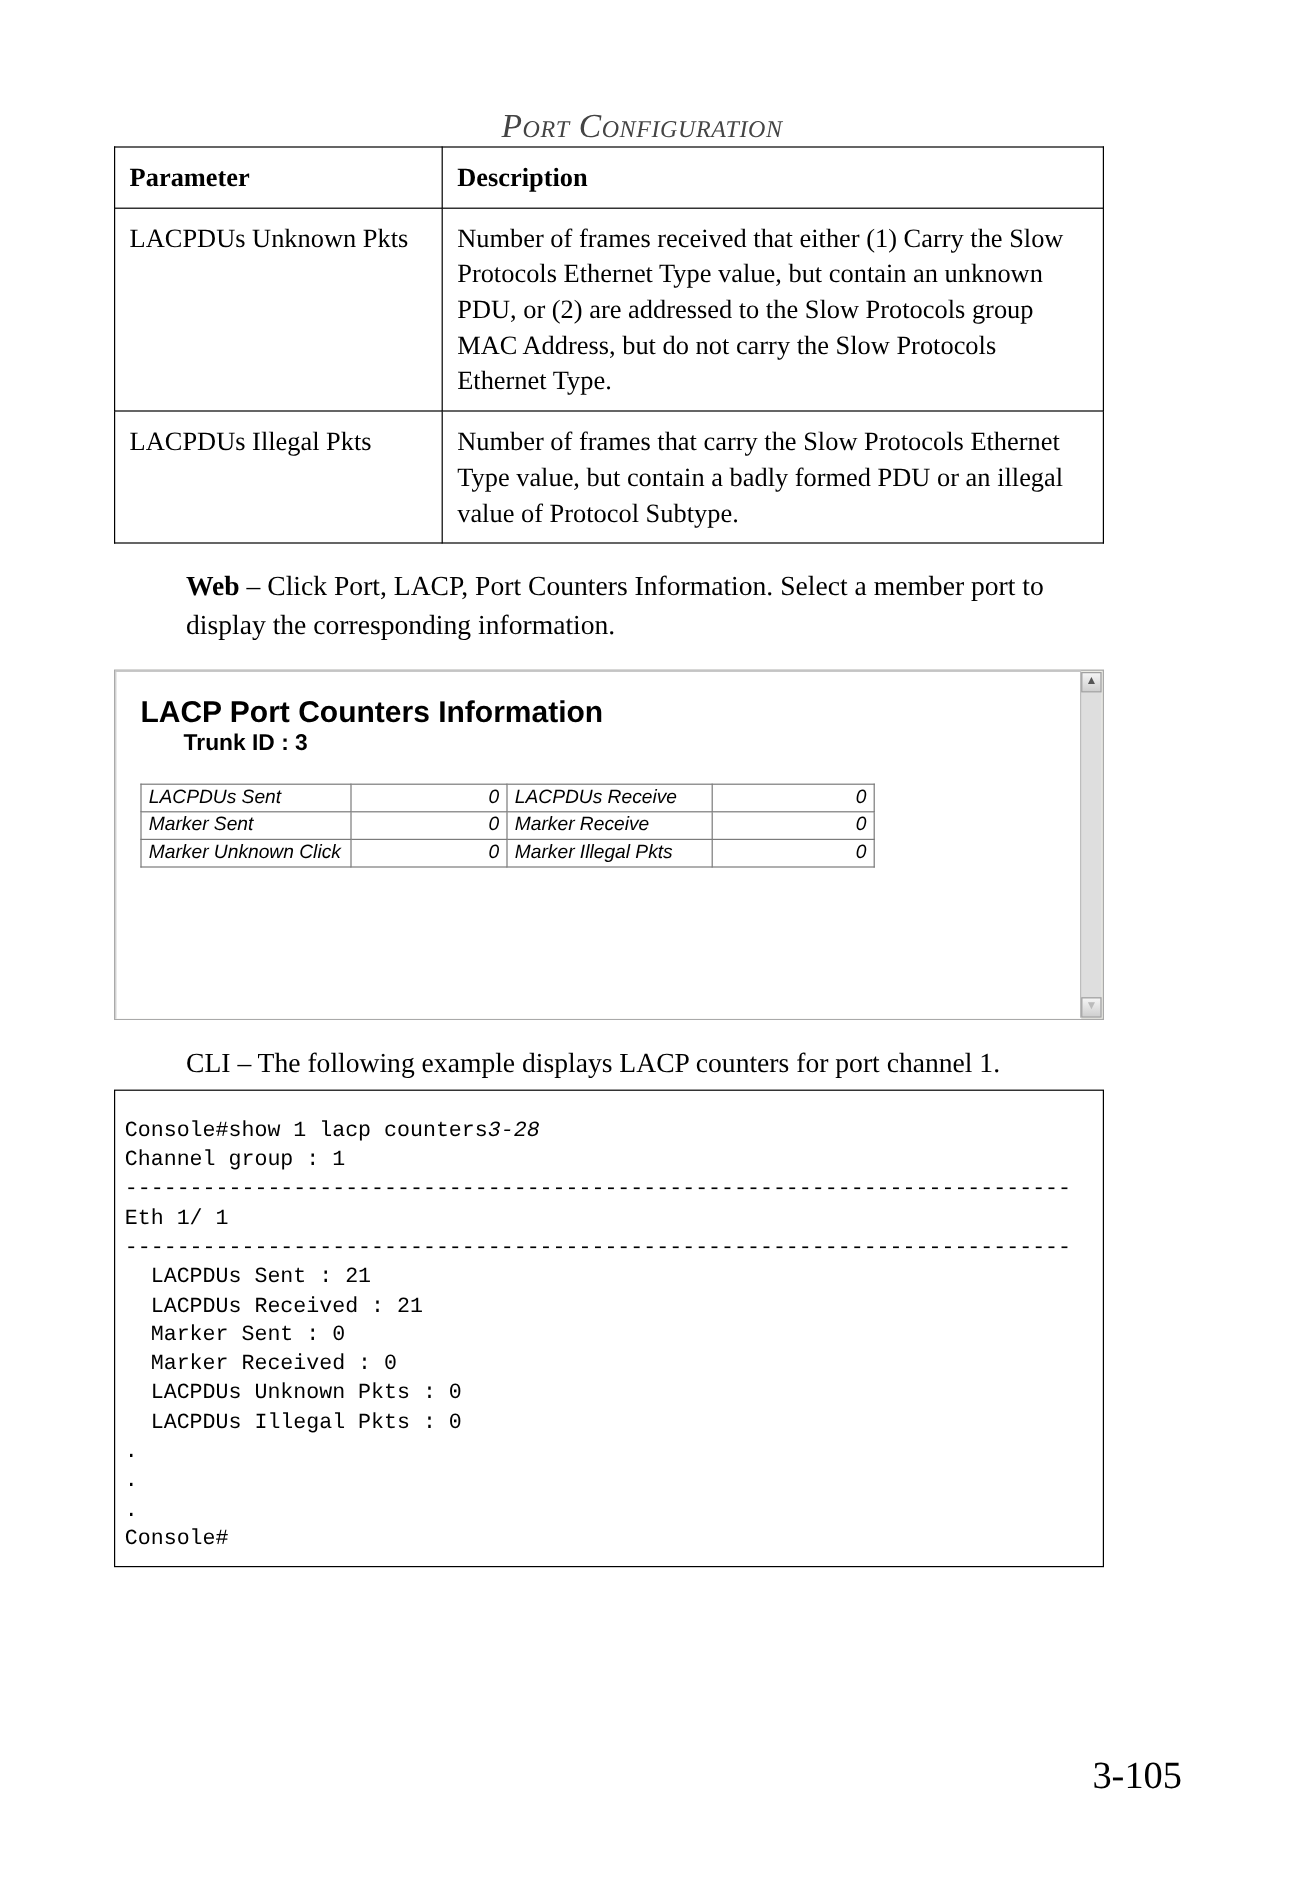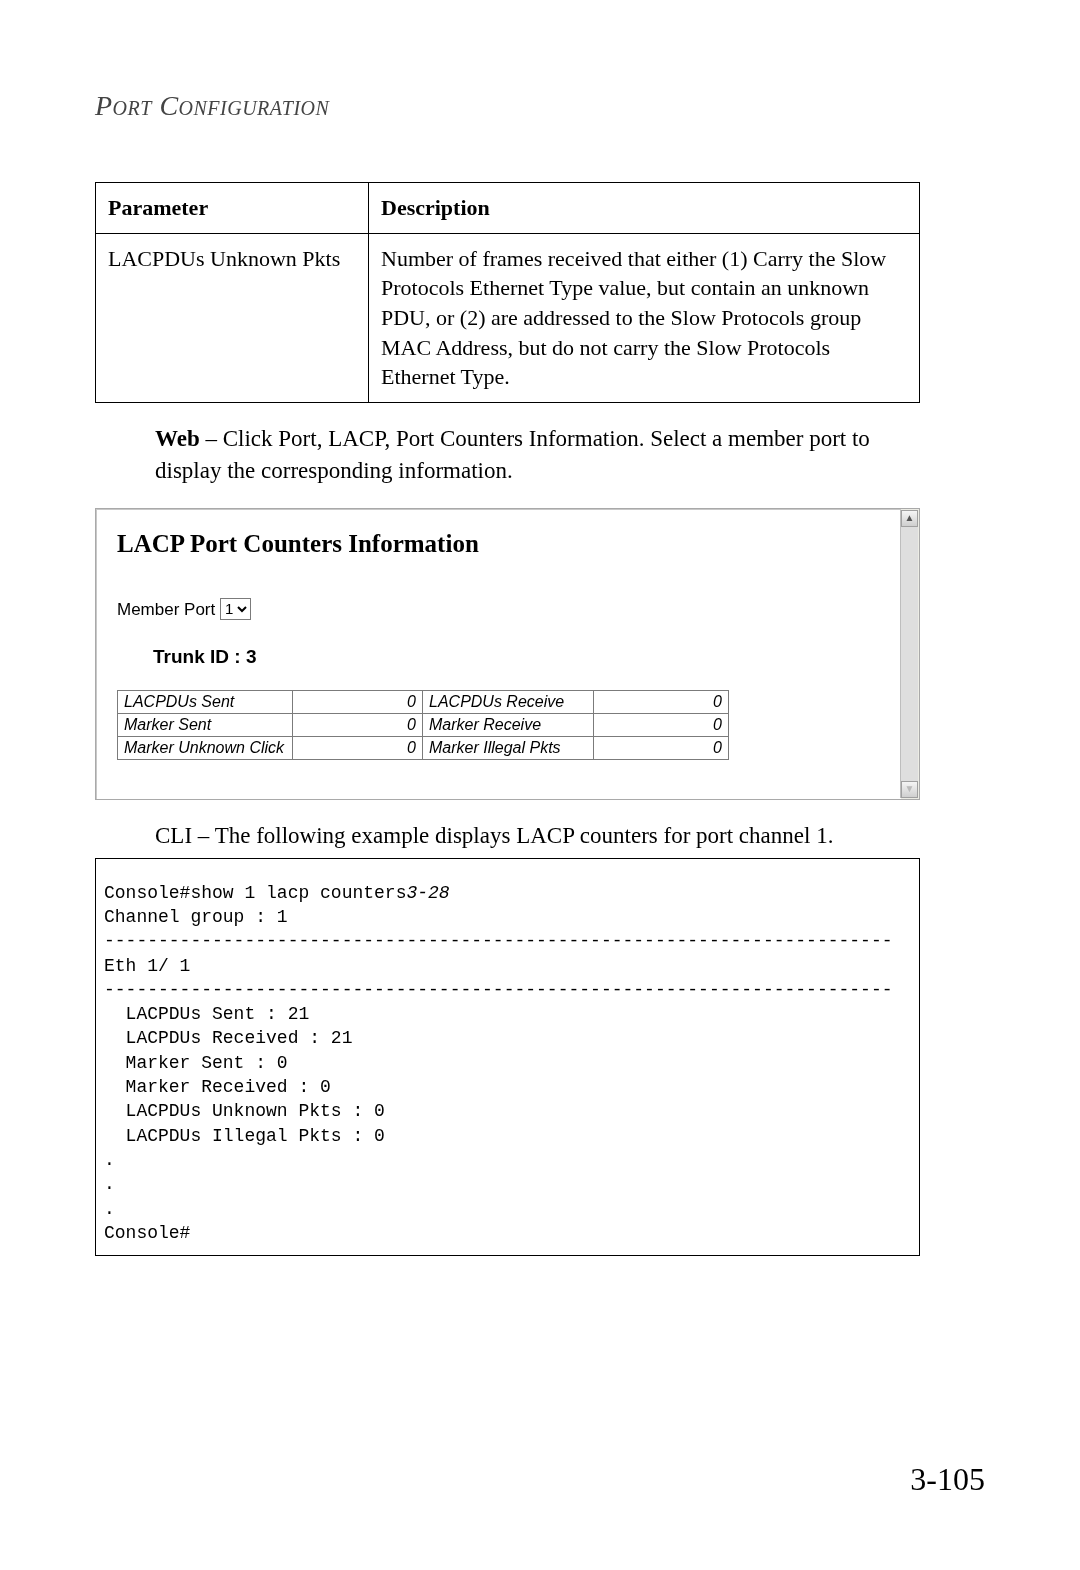--- a/index.html
+++ b/index.html
@@ -10,27 +10,26 @@
     color: #000;
   }
   .page {
     width: 1080px;
     height: 1570px;
     box-sizing: border-box;
     padding: 90px 95px 60px 95px;
     position: relative;
   }
   .section-title {
-    text-align: left;
+    text-align: center;
     font-variant: small-caps;
     font-style: italic;
     font-size: 28px;
     letter-spacing: 0.5px;
     color: #444;
-    margin-bottom: 60px;
     padding-right: 10px;
   }
 
   
   table.param-table {
     border-collapse: collapse;
     width: 825px;
     margin-left: 0;
     font-size: 22px;
   }
@@ -70,24 +69,23 @@
   .web-panel-inner {
     background: #fff;
     margin: 0 18px 0 0;
     border-left: 1px solid #c8c8c8;
     border-top: 1px solid #c8c8c8;
     min-height: 290px;
     padding: 20px 20px 28px 20px;
     box-sizing: border-box;
   }
   .panel-title {
-    font-family: Liberation Serif, serif;
+    font-family: Liberation Sans, sans-serif;
     font-weight: bold;
     font-size: 25px;
-    margin-bottom: 40px;
   }
   .selector-row {
     font-family: Arial, Helvetica, sans-serif;
     font-size: 17px;
     margin-bottom: 26px;
   }
   .selector-row select {
     font-size: 15px;
     height: 22px;
     border: 1px solid #7b7b7b;
@@ -179,37 +177,35 @@
   <table class="param-table">
     <tbody>
         <tr>
       <th class="col-param">Parameter</th>
       <th>Description</th>
     </tr>
     <tr>
       <td>LACPDUs Unknown Pkts</td>
       <td>Number of frames received that either (1) Carry the Slow Protocols Ethernet Type value, but contain an unknown PDU, or (2) are addressed to the Slow Protocols group MAC Address, but do not carry the Slow Protocols Ethernet Type.</td>
     </tr>
+    <tr>
+      <td>LACPDUs Illegal Pkts</td>
+      <td>Number of frames that carry the Slow Protocols Ethernet Type value, but contain a badly formed PDU or an illegal value of Protocol Subtype.</td>
+    </tr>
   </tbody>
     </table>
 
   <p class="body-para">
     <span class="lead">Web</span><span> – Click Port, LACP, Port Counters Information. Select a member port to display the corresponding information.</span>
   </p>
 
   <div class="web-panel-wrap">
     <div class="web-panel-inner">
       <div class="panel-title">LACP Port Counters Information</div>
 
-      <div class="selector-row">
-        <span>Member Port</span>
-        <select>
-          <option>1</option>
-        </select>
-      </div>
 
       <div class="trunk-id">Trunk ID : 3</div>
 
       <table class="counter-table">
         <tbody>
             <tr>
           <td class="ct-label">LACPDUs Sent</td>
           <td class="ct-val">0</td>
           <td class="ct-label2">LACPDUs Receive</td>
           <td class="ct-val2">0</td>

